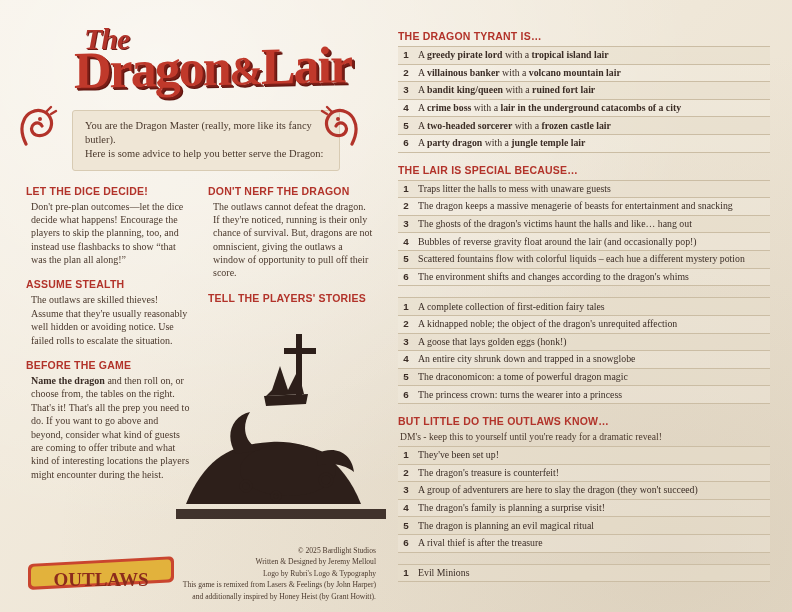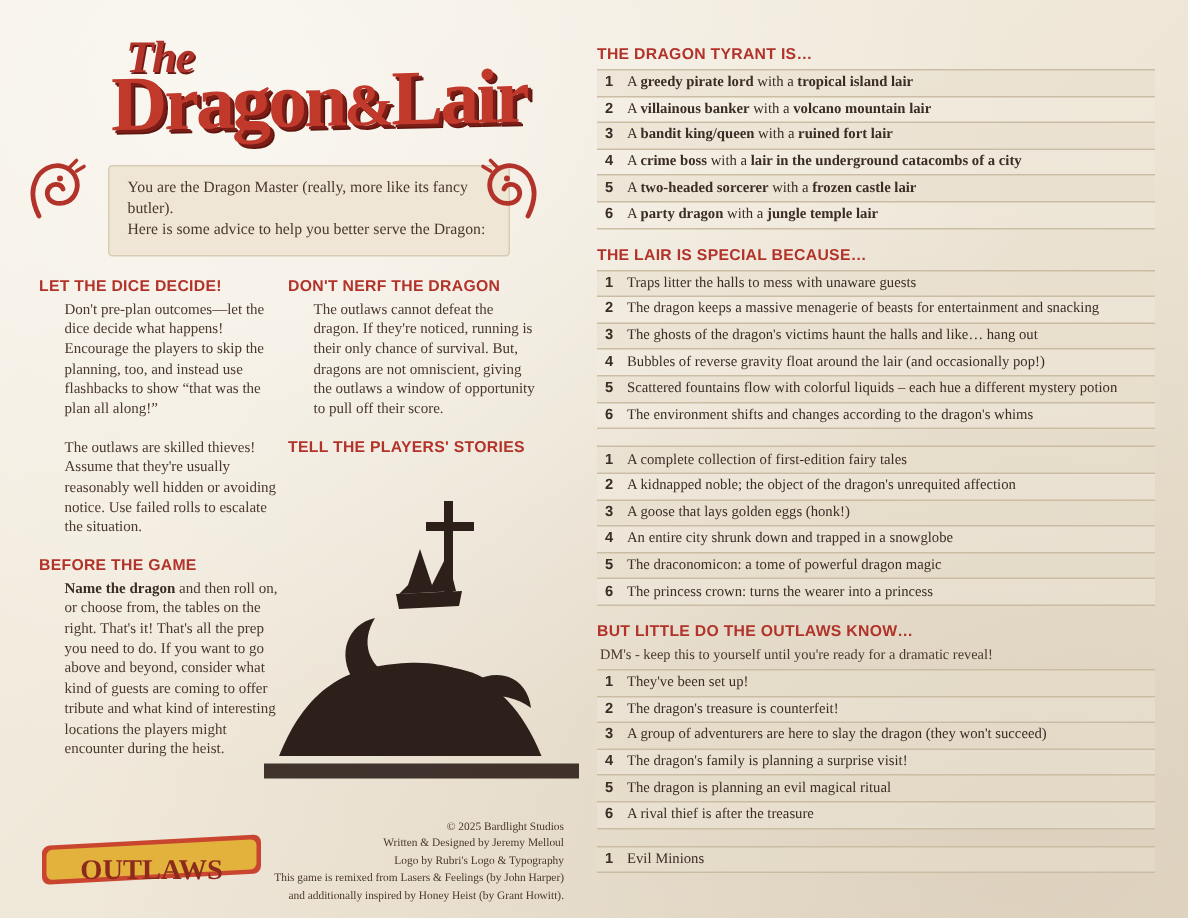--- a/index.html
+++ b/index.html
@@ -69,36 +69,36 @@
     z-index: 4;
   }
   .dragon-head {
     position: absolute;
     width: 40px; height: 44px;
     z-index: 5;
   }
   .dragon-head.left-h { left: 18px; top: 104px; }
   .dragon-head.right-h { left: 320px; top: 104px; }
 
-  .cols { display: flex; margin: 14px 0 0 0; position: relative; z-index: 3; }
+  .cols { display: flex; gap: 16px; margin: 14px 0 0 0; position: relative; z-index: 3; }
   .col { width: 166px; }
   h3.sec {
     font-family: "Liberation Sans", sans-serif;
     font-weight: bold;
     font-size: 10.5px;
     color: #b2332a;
     margin: 0 0 3px 0;
     letter-spacing: 0.2px;
     text-transform: uppercase;
   }
   .body-txt {
     font-size: 10px;
     line-height: 1.34;
     color: #4a382c;
-    margin: 0 0 12px 17px;
+    margin: 0 0 12px 5px;
   }
   .body-txt b { font-weight: bold; color: #3b2d26; }
 
   
   .hoard {
     position: absolute;
     left: 176px; bottom: 88px;
     width: 210px; height: 220px;
     z-index: 1;
     pointer-events: none;
@@ -211,20 +211,21 @@
         <circle cx="70" cy="182" r="5"></circle>
         <circle cx="100" cy="192" r="4"></circle>
       </g>
     </svg>
 
     <div class="cols">
       <div class="col">
         <h3 class="sec">Let the dice decide!</h3>
         <p class="body-txt">Don't pre-plan outcomes—let the dice decide what happens! Encourage the players to skip the planning, too, and instead use flashbacks to show “that was the plan all along!”</p>
 
+        <h3 class="sec">Assume stealth</h3>
         <p class="body-txt">The outlaws are skilled thieves! Assume that they're usually reasonably well hidden or avoiding notice. Use failed rolls to escalate the situation.</p>
 
         <h3 class="sec">Before the game</h3>
         <p class="body-txt"><b>Name the dragon</b><span> and then roll on, or choose from, the tables on the right. That's it! That's all the prep you need to do. If you want to go above and beyond, consider what kind of guests are coming to offer tribute and what kind of interesting locations the players might encounter during the heist.</span></p>
       </div>
 
       <div class="col">
         <h3 class="sec">Don't nerf the dragon</h3>
         <p class="body-txt">The outlaws cannot defeat the dragon. If they're noticed, running is their only chance of survival. But, dragons are not omniscient, giving the outlaws a window of opportunity to pull off their score.</p>
 

